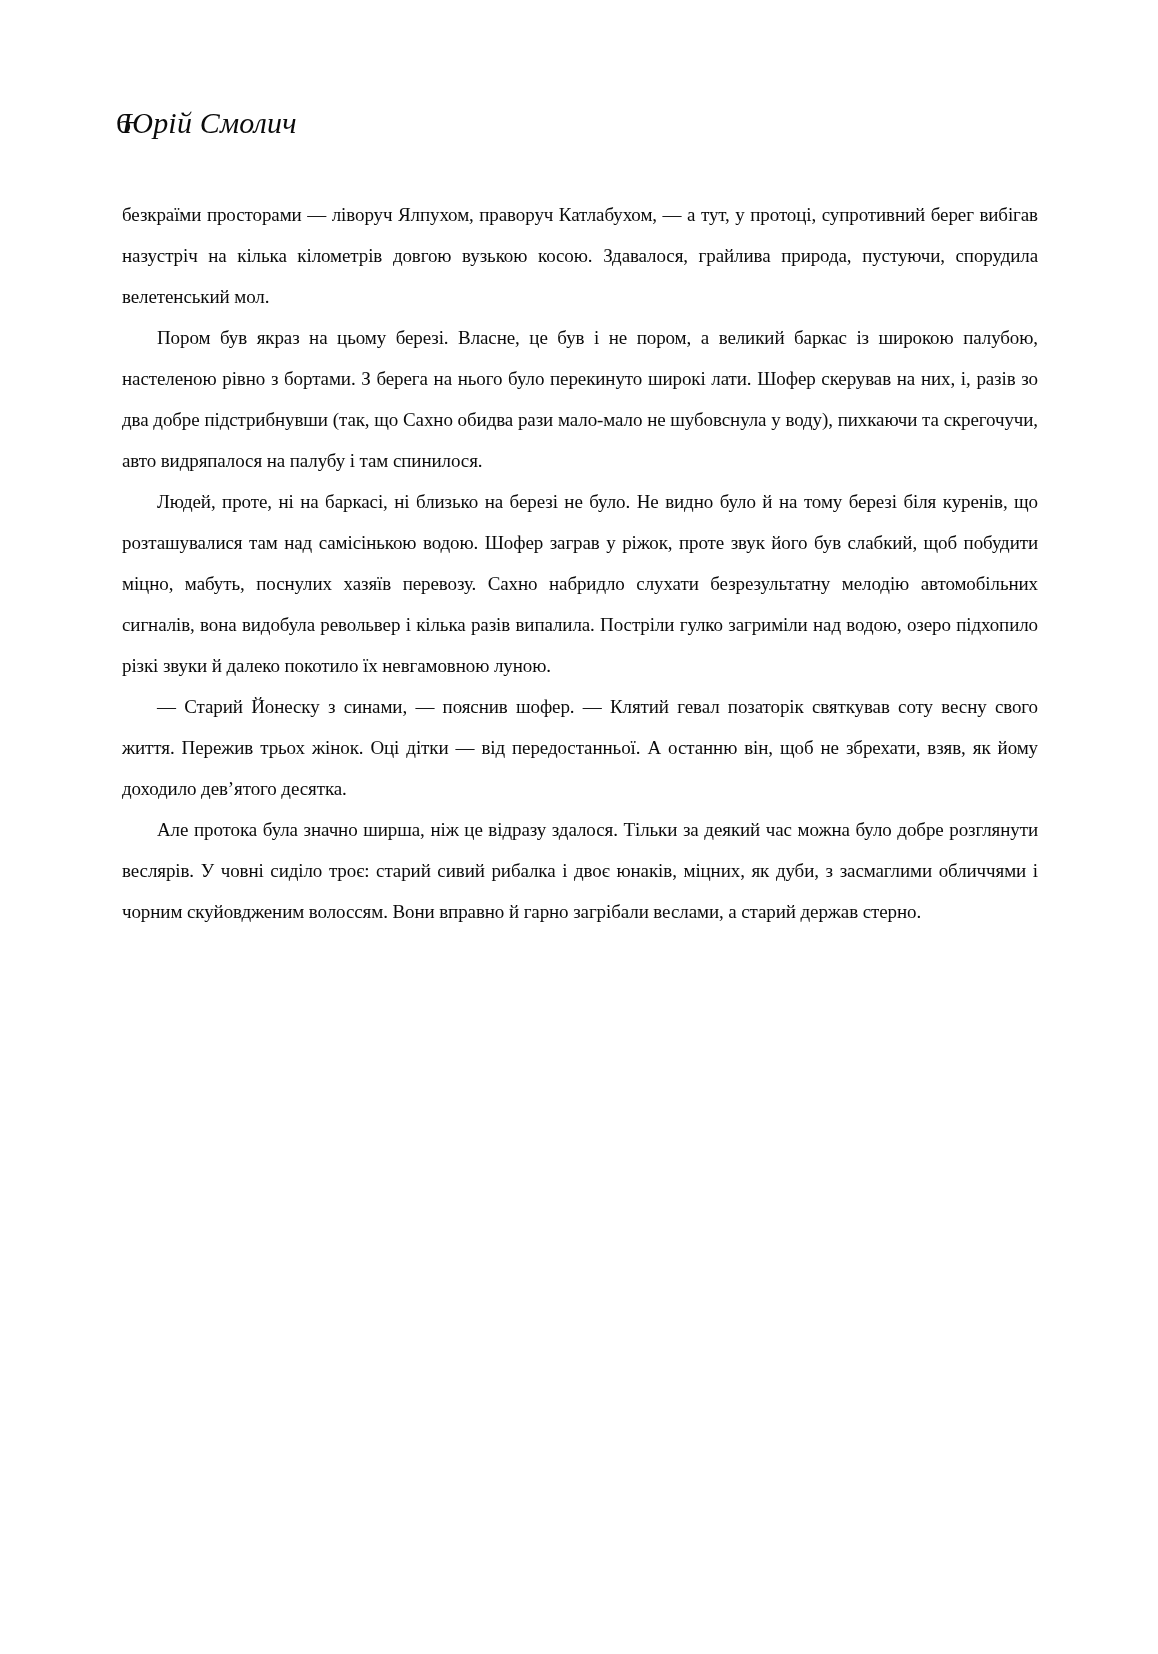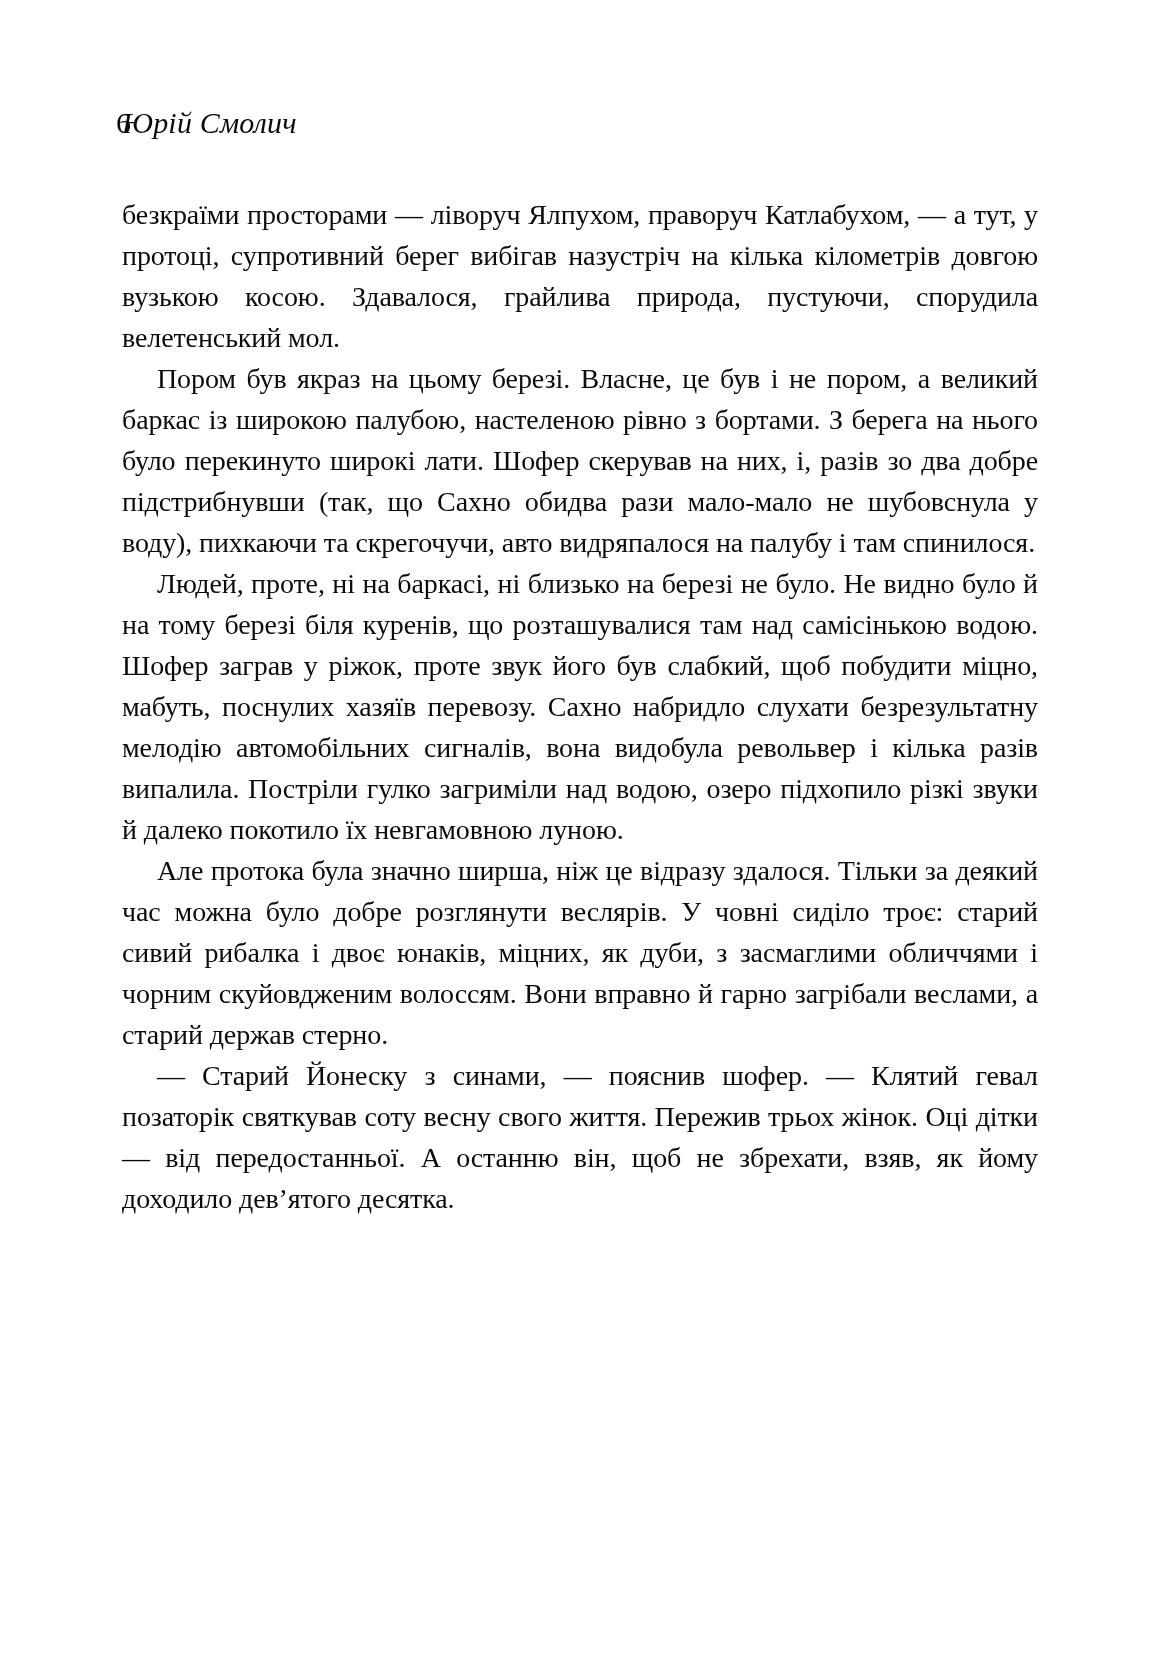--- a/index.html
+++ b/index.html
@@ -34,21 +34,21 @@
   .running-head {
     text-align: left;
     font-style: italic;
     letter-spacing: 0.2px;
   }
   .text-block {
     position: absolute;
     top: 194px;
     left: 122px;
     width: 916px;
-    font-size: 28px;
+    font-size: 19px;
     line-height: 41px;
     text-align: justify;
     text-justify: inter-word;
     letter-spacing: -0.1px;
     hyphens: none;
   }
   .text-block p {
     margin: 0;
     padding: 0;
     text-indent: 35px;
@@ -63,16 +63,16 @@
 <div class="page">
   <div class="page-header">
     <span class="page-number">6</span>
     <div class="running-head">Юрій Смолич</div>
   </div>
 
   <div class="text-block">
     <p class="flush">безкраїми просторами — ліворуч Ялпухом, праворуч Катлабухом, — а тут, у протоці, супротивний берег вибігав назустріч на кілька кілометрів довгою вузькою косою. Здавалося, грайлива природа, пустуючи, спорудила велетенський мол.</p>
     <p>Пором був якраз на цьому березі. Власне, це був і не пором, а великий баркас із широкою палубою, настеленою рівно з бортами. З берега на нього було перекинуто широкі лати. Шофер скерував на них, і, разів зо два добре підстрибнувши (так, що Сахно обидва рази мало-мало не шубовснула у воду), пихкаючи та скрегочучи, авто видряпалося на палубу і там спинилося.</p>
     <p>Людей, проте, ні на баркасі, ні близько на березі не було. Не видно було й на тому березі біля куренів, що розташувалися там над самісінькою водою. Шофер заграв у ріжок, проте звук його був слабкий, щоб побудити міцно, мабуть, поснулих хазяїв перевозу. Сахно набридло слухати безрезультатну мелодію автомобільних сигналів, вона видобула револьвер і кілька разів випалила. Постріли гулко загриміли над водою, озеро підхопило різкі звуки й далеко покотило їх невгамовною луною.</p>
+    <p>— Старий Йонеску з синами, — пояснив шофер. — Клятий гевал позаторік святкував соту весну свого життя. Пережив трьох жінок. Оці дітки — від передостанньої. А останню він, щоб не збрехати, взяв, як йому доходило дев’ятого десятка.</p>
     <p>Але протока була значно ширша, ніж це відразу здалося. Тільки за деякий час можна було добре розглянути веслярів. У човні сиділо троє: старий сивий рибалка і двоє юнаків, міцних, як дуби, з засмаглими обличчями і чорним скуйовдженим волоссям. Вони вправно й гарно загрібали веслами, а старий держав стерно.</p>
-    <p>— Старий Йонеску з синами, — пояснив шофер. — Клятий гевал позаторік святкував соту весну свого життя. Пережив трьох жінок. Оці дітки — від передостанньої. А останню він, щоб не збрехати, взяв, як йому доходило дев’ятого десятка.</p>
   </div>
 </div>
 
 </body></html>

